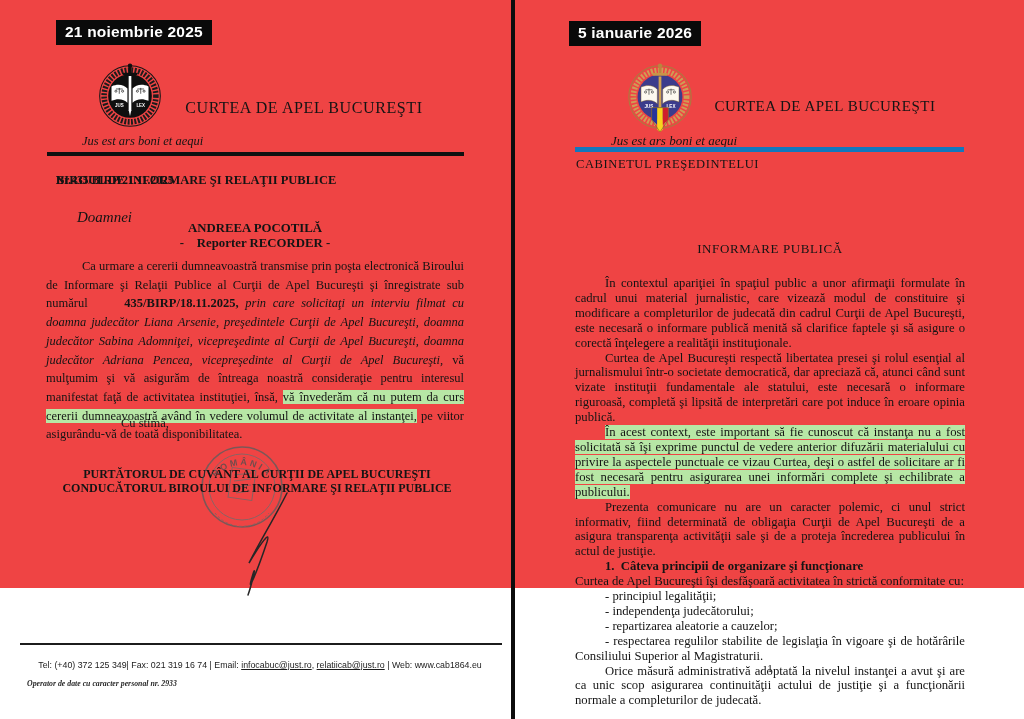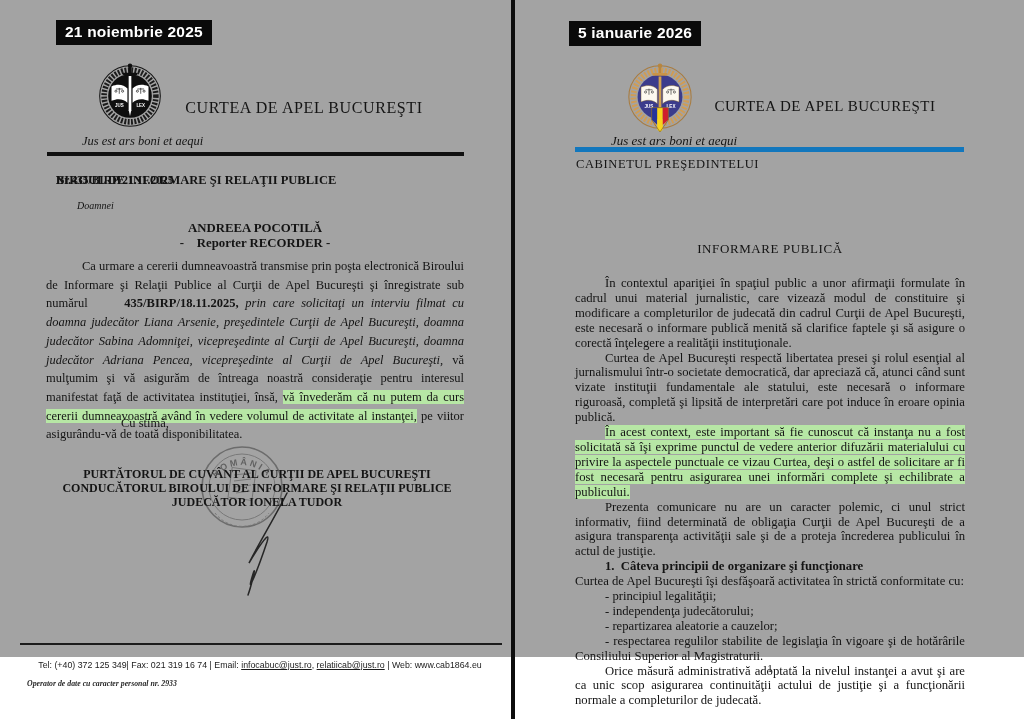--- a/index.html
+++ b/index.html
@@ -1,20 +1,20 @@
 <!DOCTYPE html>
 <html><head>
 <meta charset="utf-8">
 <style>
   html,body{margin:0;padding:0;}
   body{
     width:1024px;height:719px;position:relative;background:#ffffff;
     font-family:"Liberation Serif", serif;color:#141414;overflow:hidden;
   }
-  .page{position:absolute;top:0;height:657px;background:#a3a3a3;}
+  .page{position:absolute;top:0;height:588px;background:#ef4444;}
   .page.left{left:0;width:511px;}
   .page.right{left:515px;width:509px;}
   .divider{position:absolute;left:511px;top:0;width:4px;height:719px;background:#0c0c0c;}
 
   .badge{
     position:absolute;background:#0a0a0a;color:#ffffff;
     font-family:"Liberation Sans", sans-serif;font-weight:bold;
     font-size:15.5px;padding:3px 9px 4px 9px;letter-spacing:.2px;white-space:nowrap;
   }
 
@@ -27,21 +27,21 @@
   .dept-plain{position:absolute;white-space:nowrap;letter-spacing:.6px;}
 
   .ital{font-style:italic;}
   .bold{font-weight:bold;margin-left:30px;}
   .hl{background:#b7e7a5;box-decoration-break:clone;-webkit-box-decoration-break:clone;}
 
   .body-left{
     position:absolute;left:46px;top:257px;width:418px;
     font-size:12.5px;line-height:18.7px;text-align:justify;text-indent:36px;
   }
-  .salutation{position:absolute;font-style:italic;font-size:10px;}
+  .salutation{position:absolute;font-style:italic;font-size:15px;margin-top:9px;}
   .addressee{position:absolute;left:45px;top:221px;width:420px;text-align:center;
     font-weight:bold;font-size:12.8px;line-height:14.5px;}
   .closing{position:absolute;font-size:12.5px;}
   .sign-block{
     position:absolute;left:48px;top:468px;width:418px;text-align:center;z-index:2;
     font-weight:bold;font-size:12px;line-height:13.8px;
   }
   .stamp-sig{position:absolute;left:185px;top:425px;z-index:1;}
 
   .footer-rule{position:absolute;left:20px;top:643px;width:482px;height:2px;background:#1c1c1c;}
@@ -133,21 +133,20 @@
         <path d="M 49,50 L 66,48 M 49,56 L 66,54 M 50,62 L 66,60 M 51,68 L 65,66"></path>
         <path d="M 30,88 A 34 34 0 0 0 84,88" stroke-dasharray="2.5 2.2"></path>
       </g>
     </g>
     <path d="M 102,68 C 90,92 74,118 64,138 C 76,118 86,104 82,117 C 72,147 60,175 68,149 C 72,137 66,162 63,170" fill="none" stroke="#262626" stroke-width="1.5" stroke-linecap="round"></path>
   </svg>
 
   <div class="sign-block">
     <div>PURTĂTORUL DE CUVÂNT AL CURŢII DE APEL BUCUREŞTI</div>
     <div>CONDUCĂTORUL BIROULUI DE INFORMARE ŞI RELAŢII PUBLICE</div>
-    <div>JUDECĂTOR IONELA TUDOR</div>
   </div>
 
   <div class="footer-rule"></div>
   <div class="footer-line" style="top:660px;"><span>Tel: (+40) 372 125 349|  Fax: 021 319 16 74   |   Email: </span><span class="email">infocabuc@just.ro</span><span>, </span><span class="email">relatiicab@just.ro</span><span>   |   Web: www.cab1864.eu</span></div>
   <div class="operator">Operator de date cu caracter personal nr. 2933</div>
 </div>
 
 <div class="divider"></div>
 
 <div class="page right">

